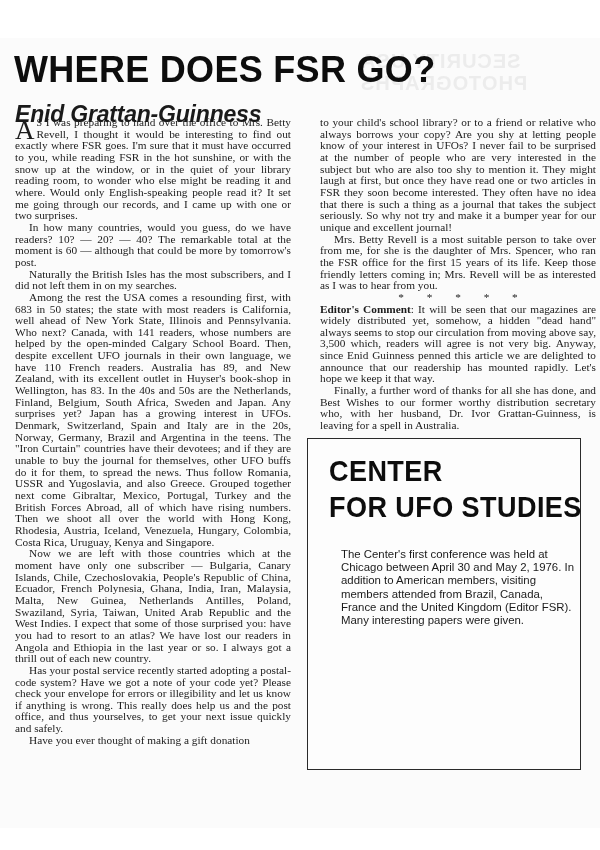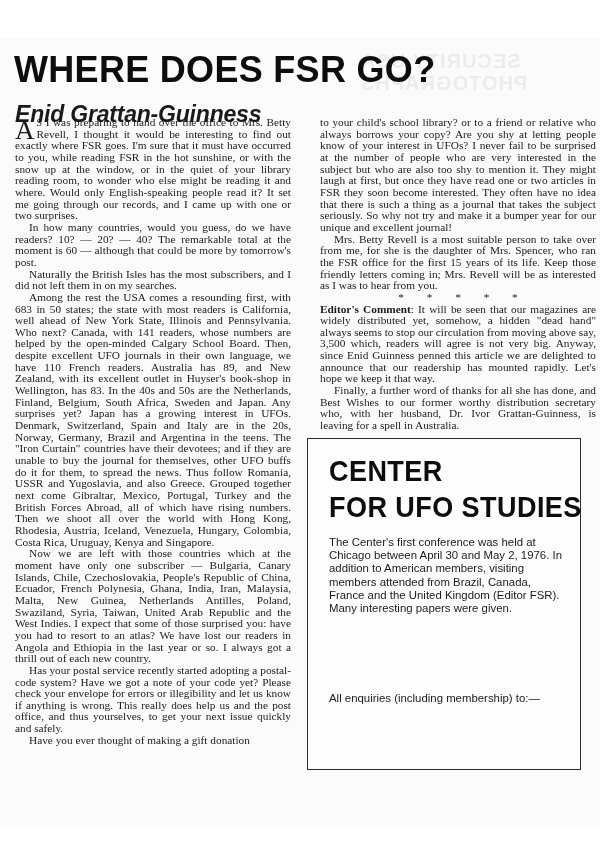--- a/index.html
+++ b/index.html
@@ -56,21 +56,21 @@
   }
   .ad-title {
     position: absolute; left: 21px; top: 14px; margin: 0;
     font-family: "Liberation Sans", sans-serif; font-weight: bold;
     font-size: 30px; line-height: 36px; letter-spacing: 0.5px;
     transform: scaleX(0.9); transform-origin: left top;
     white-space: nowrap; color: #0d0d0d;
   }
   .ad-text {
     position: absolute; left: 21px; width: 240px;
-    font-size: 11.4px; line-height: 13.2px; margin: 0;
+    font-size: 11.4px; line-height: 13.2px; margin: 12px;
   }
   .ad-p1 { top: 97px; }
   .ad-p2 { top: 155px; }
   .ad-p3 { top: 253px; }
   .ad-p4 { top: 280px; font-weight: bold; }
 </style>
 </head>
 <body>
 
 <div class="page-tone"></div>
@@ -100,14 +100,13 @@
   <p class="noindent"><span class="bold">Editor's Comment</span><span>: It will be seen that our magazines are widely distributed yet, somehow, a hidden "dead hand" always seems to stop our circulation from moving above say, 3,500 which, readers will agree is not very big. Anyway, since Enid Guinness penned this article we are delighted to announce that our readership has mounted rapidly. Let's hope we keep it that way.</span></p>
   <p>Finally, a further word of thanks for all she has done, and Best Wishes to our former worthy distribution secretary who, with her husband, Dr. Ivor Grattan-Guinness, is leaving for a spell in Australia.</p>
 </div>
 
 <div class="ad-box">
   <div class="ad-title">
     <div>CENTER</div>
     <div>FOR UFO STUDIES</div>
   </div>
   <p class="ad-text ad-p1">The Center's first conference was held at Chicago between April 30 and May 2, 1976. In addition to American members, visiting members attended from Brazil, Canada, France and the United Kingdom (Editor FSR). Many interesting papers were given.</p>
-  <p class="ad-text ad-p3">All enquiries (including membership) to:—</p>
 </div>
 
 </body></html>

